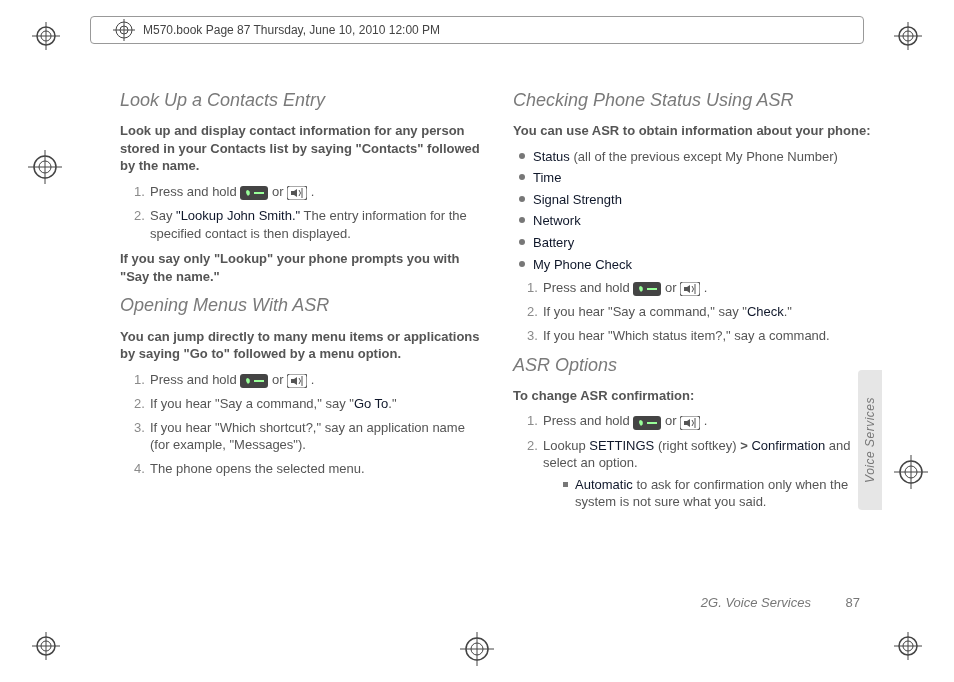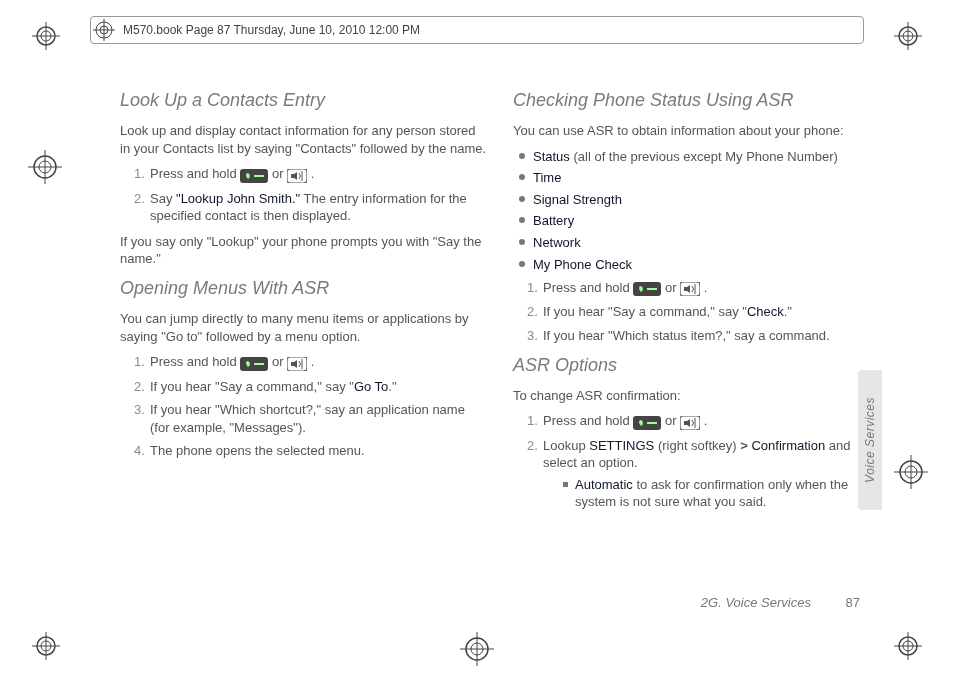--- a/index.html
+++ b/index.html
@@ -2,27 +2,27 @@
 <html><head>
 <meta charset="utf-8">
 <style>
   * { box-sizing: border-box; margin: 0; padding: 0; }
   html, body { width: 954px; height: 682px; background: #fff; font-family: Arial, Helvetica, sans-serif; color: #5a5a5a; position: relative; }
 
   
   .crop-mark { position: absolute; }
   .crop-mark svg { display: block; }
 
-  .header-bar { position: absolute; top: 16px; left: 90px; right: 90px; height: 28px; border: 1px solid #999; border-radius: 4px; display: flex; align-items: center; padding: 0 2px; font-size: 12px; color: #444; }
+  .header-bar { position: absolute; top: 16px; left: 90px; right: 90px; height: 28px; border: 1px solid #999; border-radius: 4px; display: flex; align-items: center; padding: 0 22px; font-size: 12px; color: #444; }
   .header-reg { width: 22px; height: 22px; margin-right: 8px; }
 
   .page-body { position: absolute; top: 88px; left: 120px; width: 760px; height: 520px; display: flex; gap: 26px; }
   .col { flex: 1; font-size: 13px; line-height: 1.35; color: #555; }
   h2 { font-style: italic; font-weight: 500; font-size: 18px; color: #7a7a7a; margin-bottom: 10px; font-family: Arial, Helvetica, sans-serif; }
-  p { margin-bottom: 8px; }
+  p { margin-bottom: 8px; font-weight: bold; }
   ol { list-style: none; padding-left: 14px; margin-bottom: 8px; }
   ol li { position: relative; padding-left: 16px; margin-bottom: 6px; }
   ol li .num { position: absolute; left: 0; top: 0; color: #8a8a8a; }
   ul.bul { list-style: none; padding-left: 6px; margin-bottom: 6px; }
   ul.bul li { position: relative; padding-left: 14px; margin-bottom: 4px; }
   ul.bul li::before { content: ""; position: absolute; left: 0; top: 5px; width: 6px; height: 6px; border-radius: 50%; background: #777; }
   ul.sub { list-style: none; padding-left: 20px; }
   ul.sub li { position: relative; padding-left: 12px; margin-top: 4px; }
   ul.sub li::before { content: ""; position: absolute; left: 0; top: 6px; width: 5px; height: 5px; background: #777; }
   b, .bold { font-weight: normal; color: #0f172a; }
@@ -181,22 +181,22 @@
     </ol>
   </div>
 
   <div class="col">
     <h2>Checking Phone Status Using ASR</h2>
     <p>You can use ASR to obtain information about your phone:</p>
     <ul class="bul">
       <li><b>Status</b><span> (all of the previous except My Phone Number)</span></li>
       <li><b>Time</b></li>
       <li><b>Signal Strength</b></li>
+      <li><b>Network</b></li>
       <li><b>Battery</b></li>
-      <li><b>Network</b></li>
       <li><b>My Phone Check</b></li>
     </ul>
     <ol>
       <li>
         <span class="num">1.</span>
         <span>Press and hold </span>
         <span class="icon-talk"><svg width="28" height="14">
               <use href="#talk-key"></use>
             </svg></span>
         <span> or </span>

